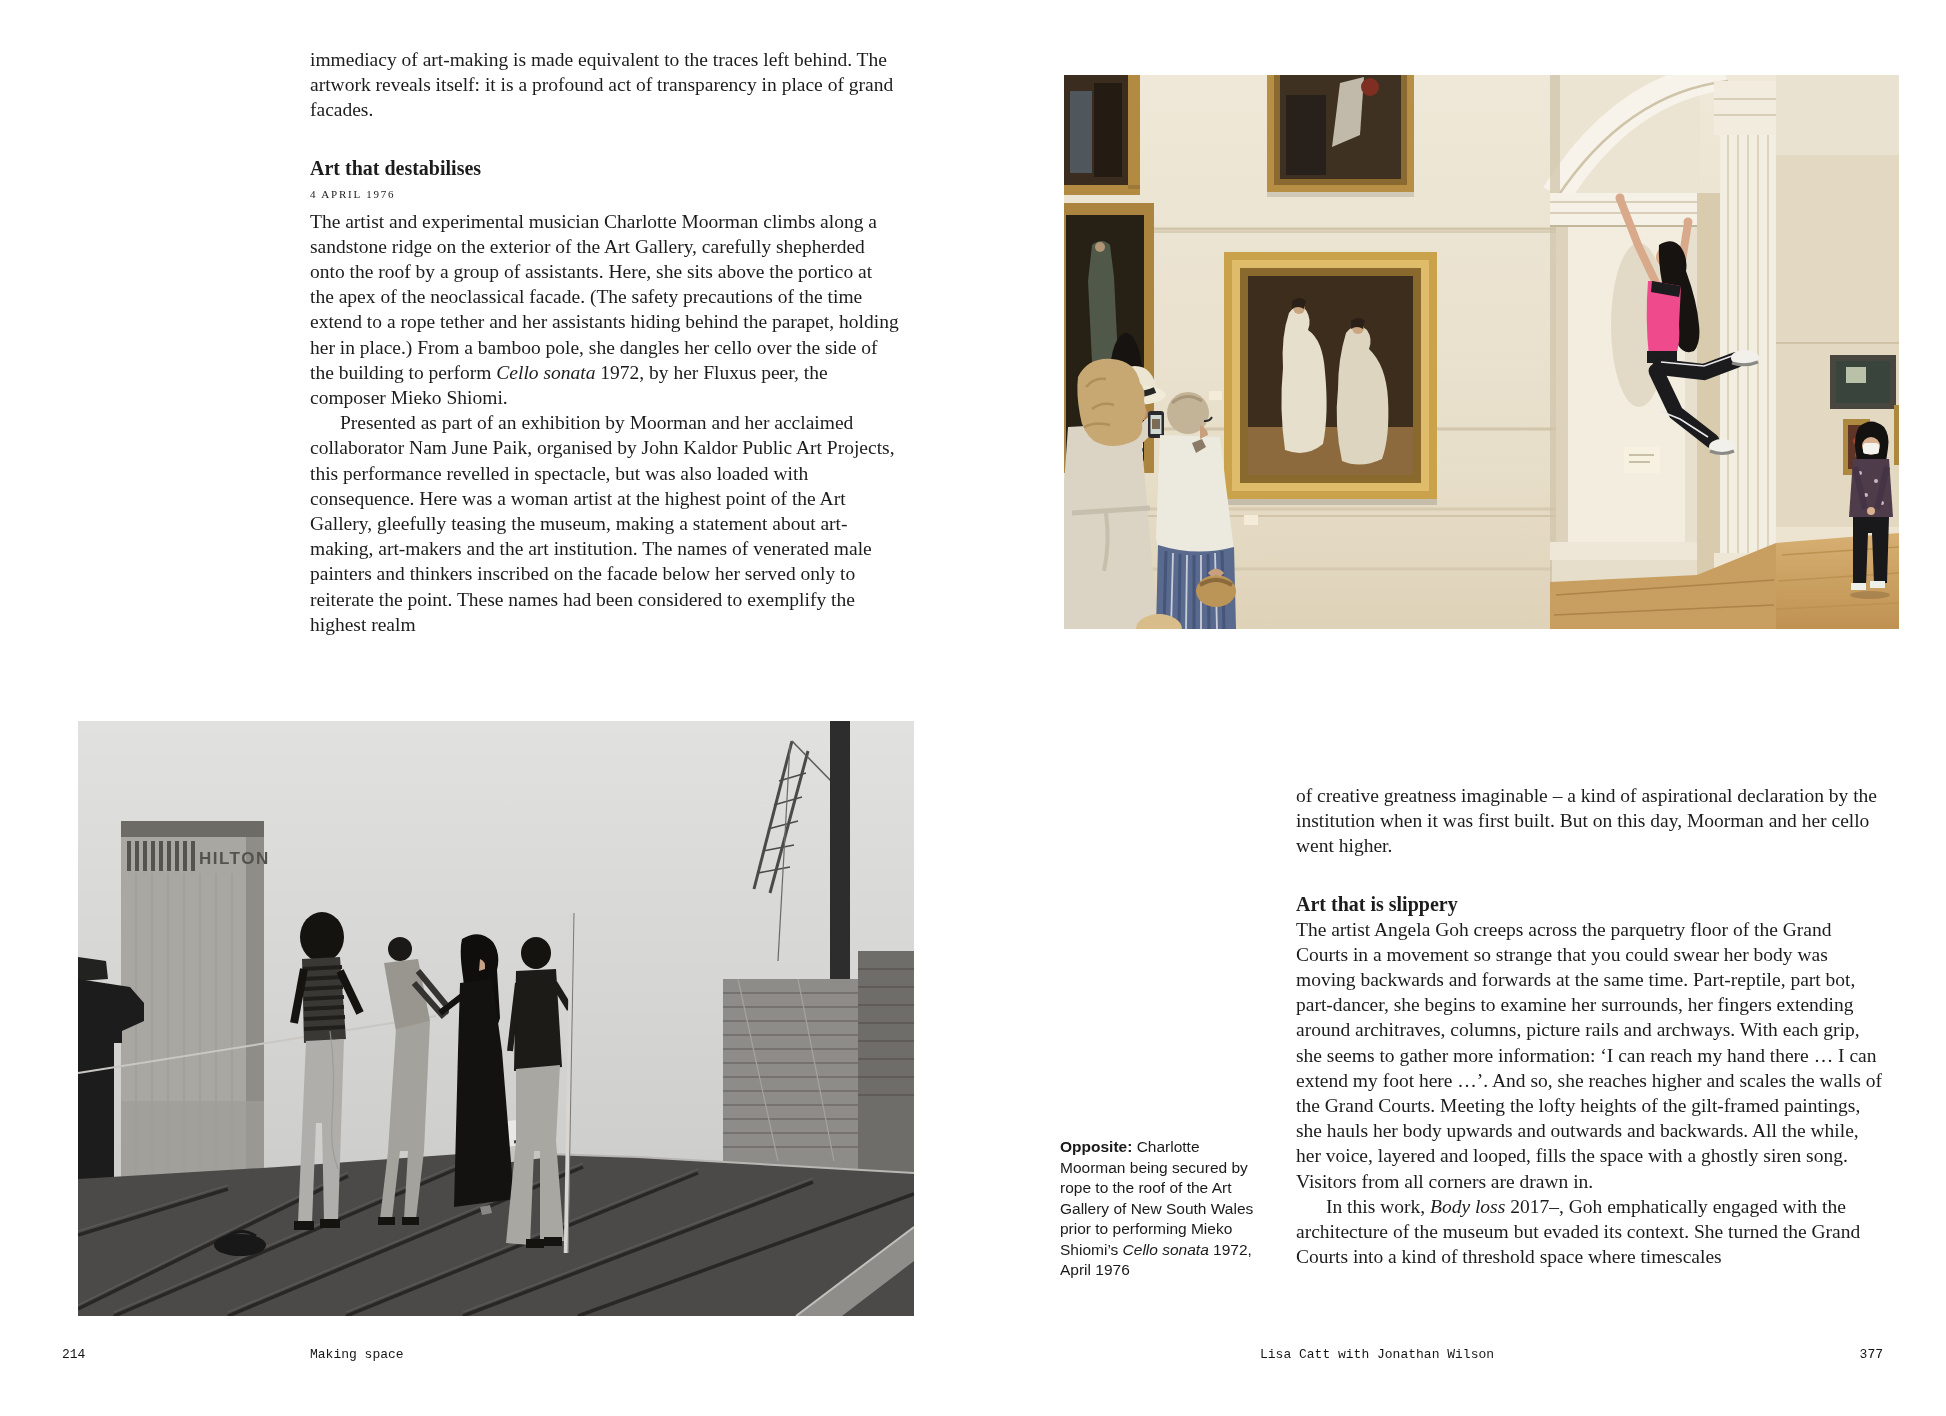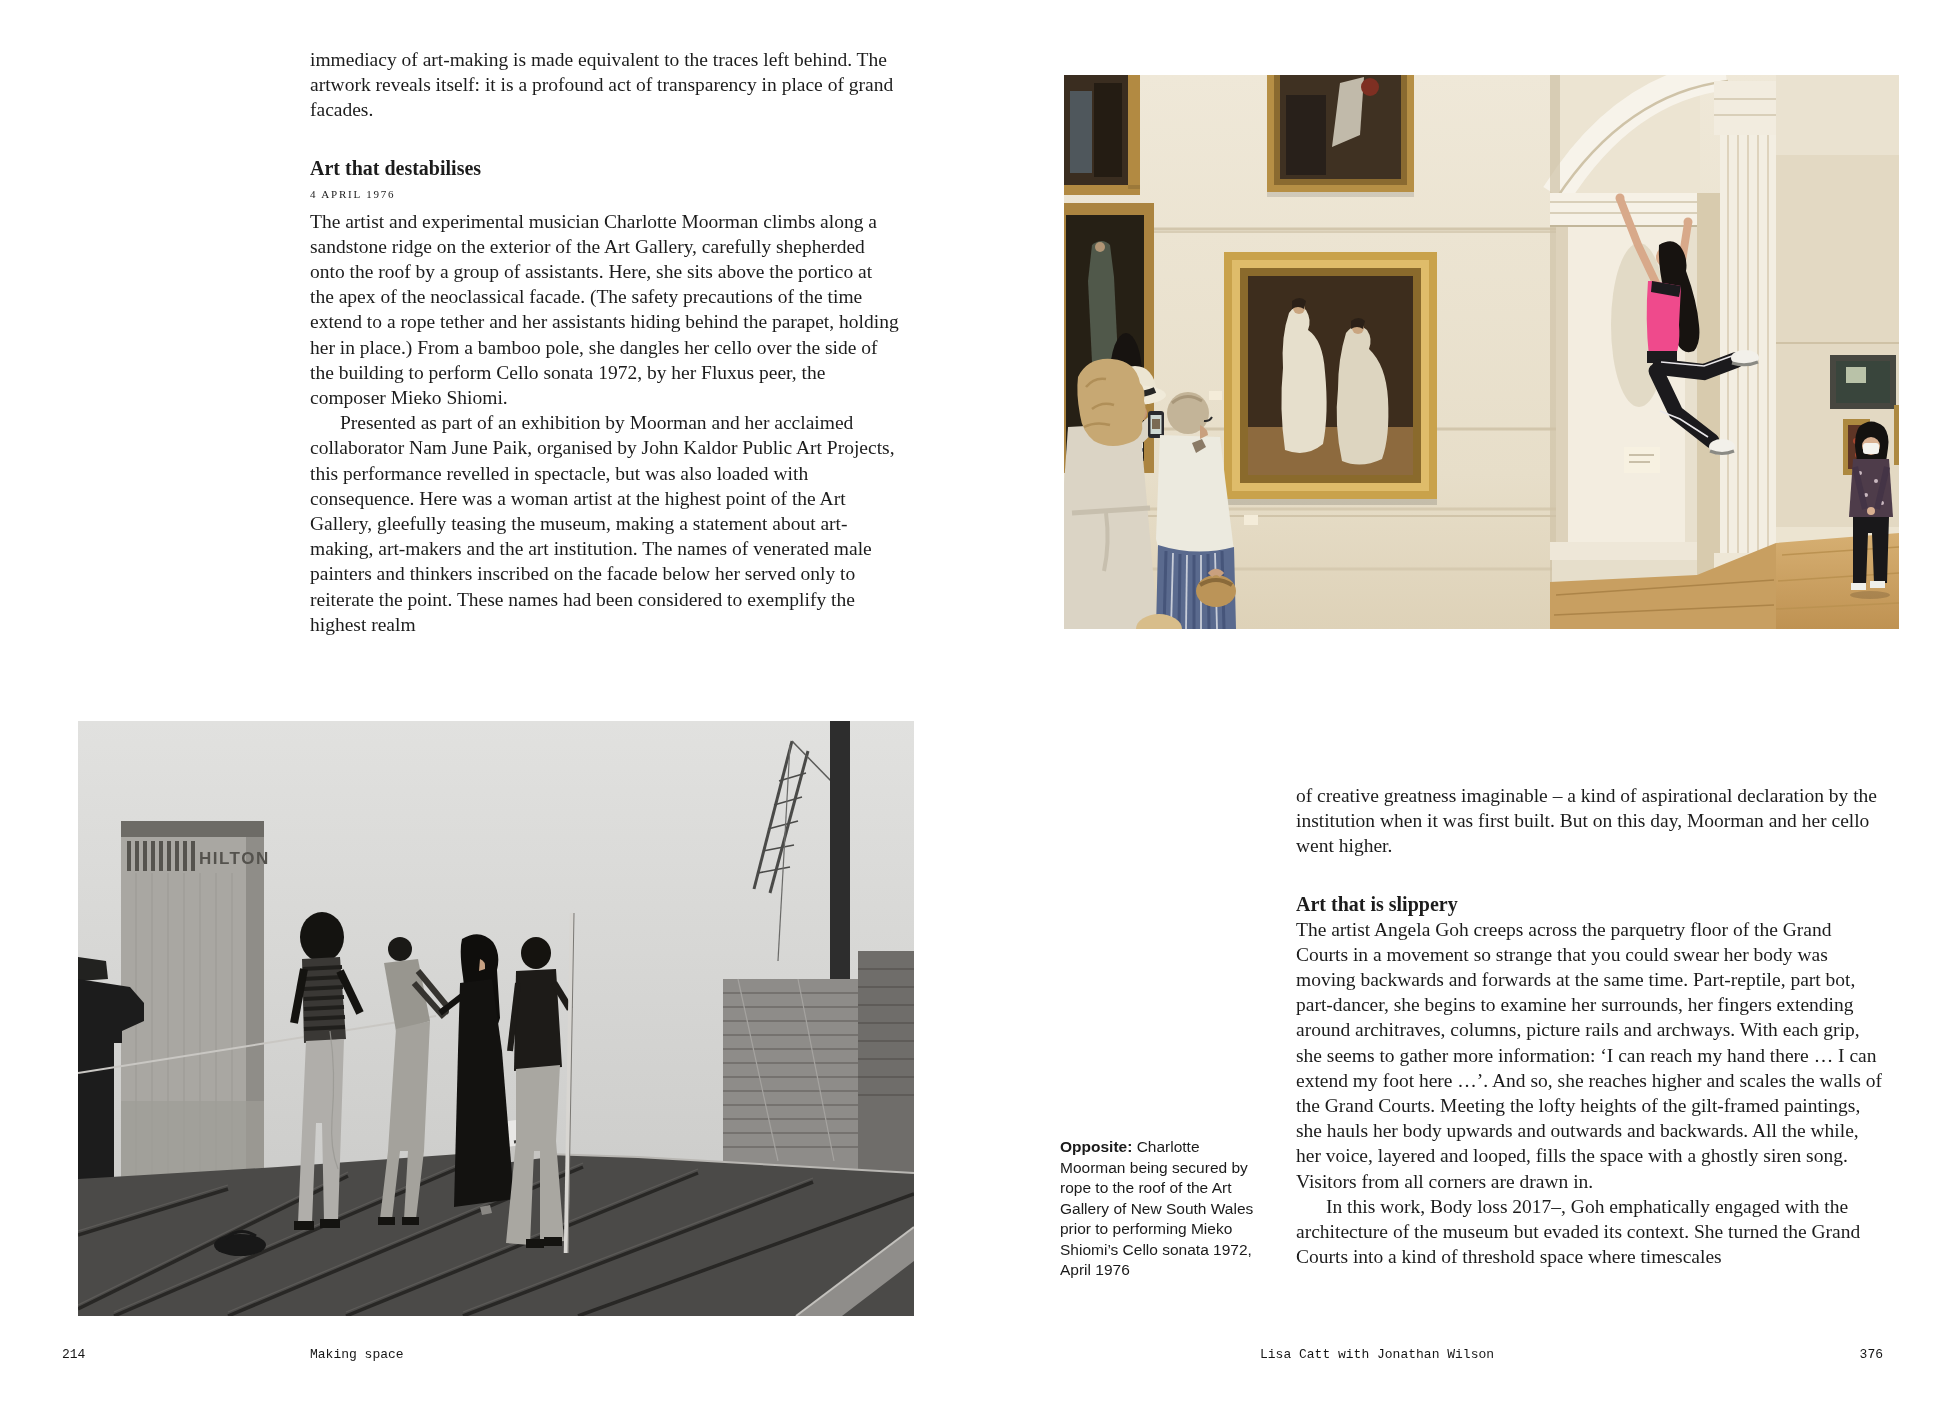--- a/index.html
+++ b/index.html
@@ -6,21 +6,21 @@
   body{width:1946px;height:1416px;position:relative;overflow:hidden;
        font-family:"Liberation Serif",serif;color:#1c1c1c;}
   .col{position:absolute;width:590px;font-size:19.5px;line-height:25.2px;}
   .col p{margin:0;}
   .col .section-heading{font-size:20px;line-height:26px;font-weight:bold;margin:32px 0 0 0;}
   .col .section-date{font-family:"Liberation Serif",serif;font-size:11px;line-height:22px;
        letter-spacing:1.8px;margin:2px 0 4px 0;}
   .col-left{left:310px;top:47px;}
   .col-right{left:1296px;top:783px;}
   .indent{text-indent:30px;}
-  .seg-i{}
+  .seg-i{font-style:italic;}
   .seg-b{font-weight:bold;}
   figure.photo{position:absolute;margin:0;padding:16px;}
   .photo-rooftop{left:62px;top:705px;width:836px;height:595px;}
   .photo-gallery{left:1048px;top:59px;width:835px;height:554px;}
   .photo svg{display:block;width:100%;height:100%;}
   .captions{position:absolute;left:1048px;top:1125px;width:230px;
        font-family:"Liberation Sans",sans-serif;font-size:15.5px;line-height:20.5px;color:#1a1a1a;}
   .caption{margin:12px;}
   .caption + .caption{margin-top:11px;}
   .footer-item{position:absolute;top:1345px;font-family:Liberation Mono, monospace;
@@ -463,15 +463,15 @@
   <section class="col col-right">
     <p class="body-text">of creative greatness imaginable – a kind of aspirational declaration by the institution when it was first built. But on this day, Moorman and her cello went higher.</p>
     <h2 class="section-heading">Art that is slippery</h2>
     <p class="body-text">The artist Angela Goh creeps across the parquetry floor of the Grand Courts in a movement so strange that you could swear her body was moving backwards and forwards at the same time. Part-reptile, part bot, part-dancer, she begins to examine her surrounds, her fingers extending around architraves, columns, picture rails and archways. With each grip, she seems to gather more information: ‘I can reach my hand there … I can extend my foot here …’. And so, she reaches higher and scales the walls of the Grand Courts. Meeting the lofty heights of the gilt-framed paintings, she hauls her body upwards and outwards and backwards. All the while, her voice, layered and looped, fills the space with a ghostly siren song. Visitors from all corners are drawn in.</p>
     <p class="body-text indent"><span>In this work, </span><span class="seg-i">Body loss</span><span> 2017–, Goh emphatically engaged with the architecture of the museum but evaded its context. She turned the Grand Courts into a kind of threshold space where timescales</span></p>
   </section>
 
   <span class="footer-item footer-pageno-left">214</span>
   <span class="footer-item footer-running-left">Making space</span>
   <span class="footer-item footer-running-right">Lisa Catt with Jonathan Wilson</span>
-  <span class="footer-item footer-pageno-right">376</span>
+  <span class="footer-item footer-pageno-right">377</span>
 
 </div>
 
 </body></html>

